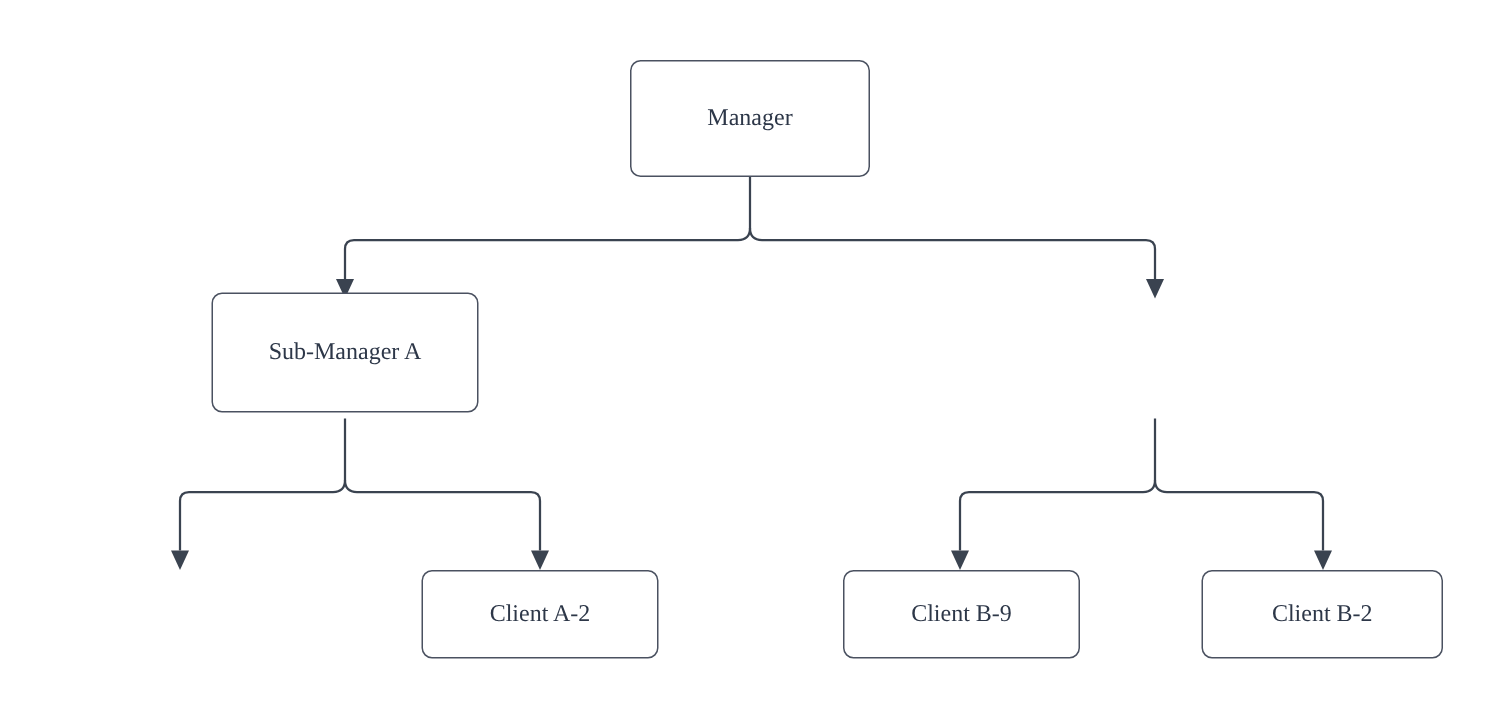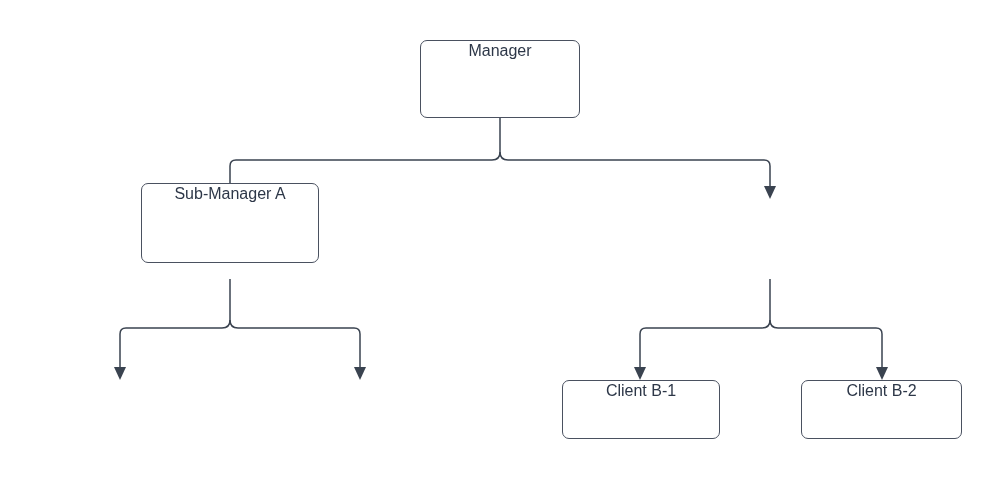--- a/index.html
+++ b/index.html
@@ -35,30 +35,31 @@
     fill:var(--line);
     stroke:none;
   }
   .node{
     position:absolute;
     box-sizing:border-box;
     background:var(--box-fill);
     border:1px solid var(--box-border);
     border-radius:7px;
     display:flex;
-    align-items:flex-start;
+    align-items:center;
     justify-content:center;
     color:var(--text);
     font-size:16px;
     line-height:1.2;
     text-align:center;
     cursor:default;
+    font-family:Liberation Serif, serif;
   }
   .node-manager {left:420px;top:40px; width:160px;height:78px;}
-  .node-sub-a   {left:141px;top:183px;width:178px;height:80px;}
+  .node-sub-a   {left:141px;top:195px;width:178px;height:80px;}
   .node-sub-b   {left:681px;top:199px;width:178px;height:80px;}
   .node-client-a1{left:42px; top:380px;width:158px;height:59px;}
   .node-client-a2{left:281px;top:380px;width:158px;height:59px;}
   .node-client-b1{left:562px;top:380px;width:158px;height:59px;}
   .node-client-b2{left:801px;top:380px;width:161px;height:59px;}
 </style>
 </head>
 <body>
 
 <div class="canvas">
@@ -93,22 +94,25 @@
   <div class="node node-manager">
     <span>Manager</span>
   </div>
 
   <div class="node node-sub-a">
     <span>Sub-Manager A</span>
   </div>
 
 
 
+  <div class="node node-client-a2">
+    <span>Client A-2</span>
+  </div>
 
   <div class="node node-client-b1">
-    <span>Client B-1</span>
+    <span>Client B-9</span>
   </div>
 
   <div class="node node-client-b2">
     <span>Client B-2</span>
   </div>
 
 </div>
 
 </body></html>

